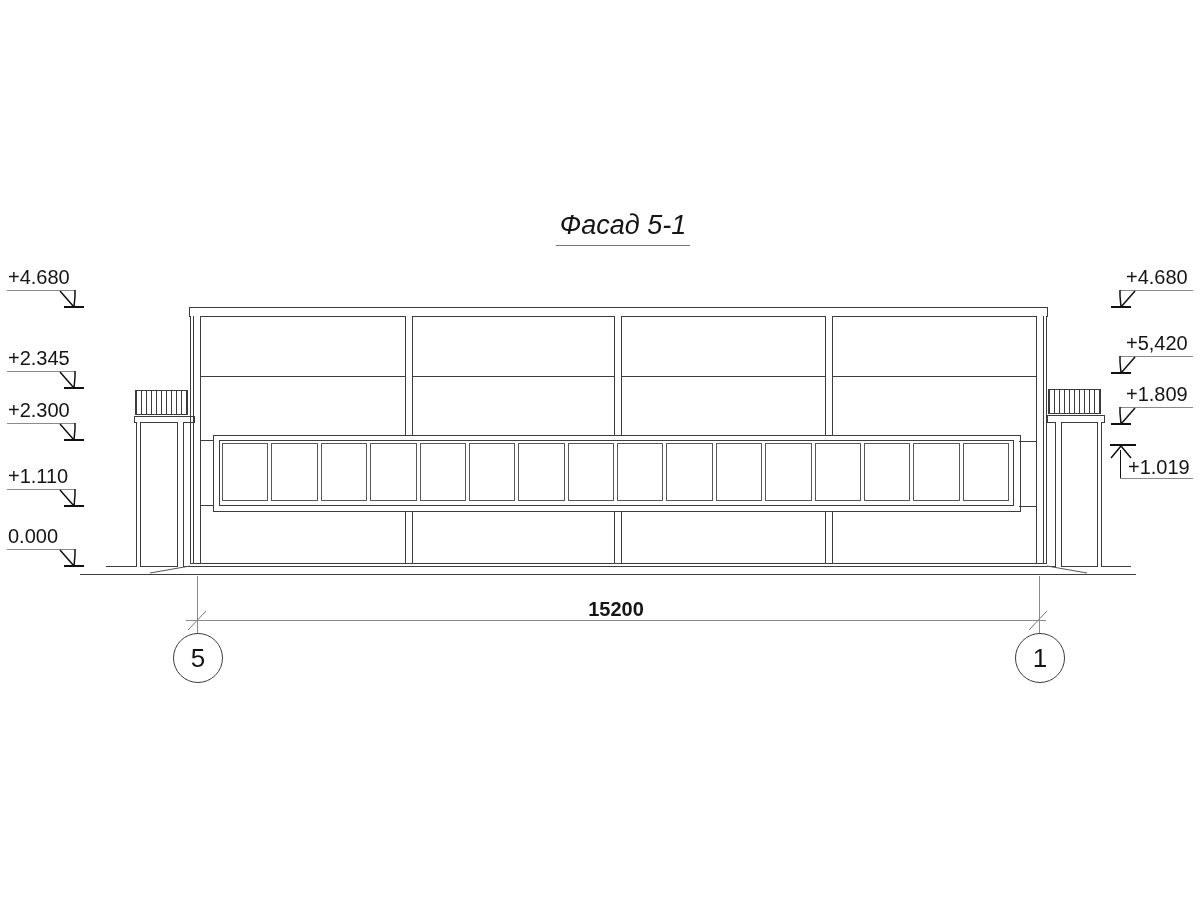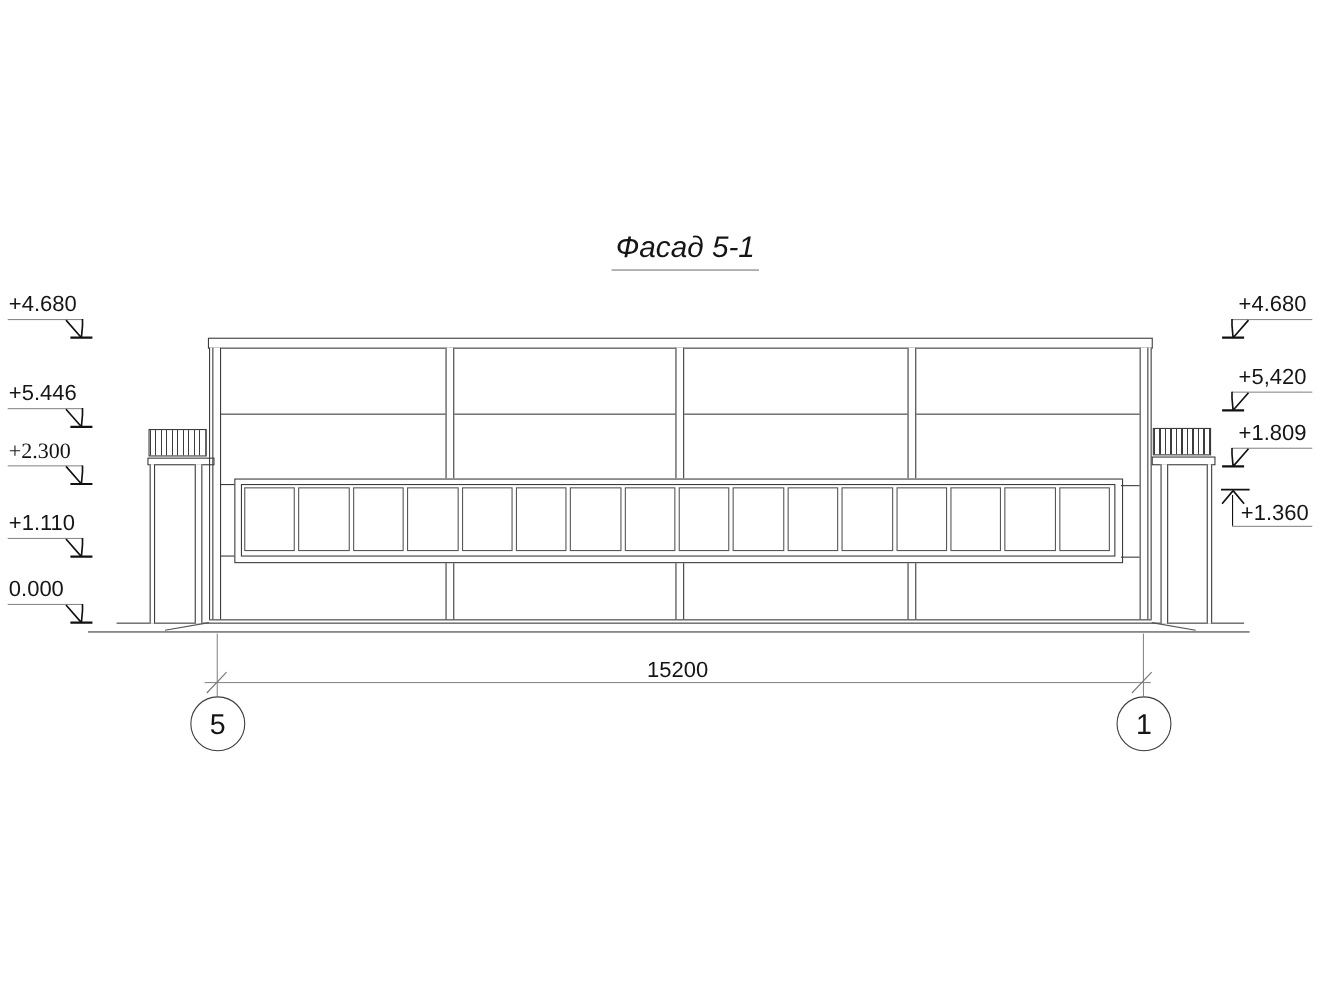--- a/index.html
+++ b/index.html
@@ -21,21 +21,21 @@
   .lr{position:absolute;border-left:1px solid var(--line);border-right:1px solid var(--line);background:#fff;}
   .hatch{background:repeating-linear-gradient(90deg,var(--line) 0,var(--line) 1px,transparent 1px,transparent 5px);}
   .title{
     position:absolute;left:556px;top:210px;width:134px;text-align:center;
     font-size:27px;font-style:italic;padding-bottom:4px;border-bottom:1px solid #777;
     white-space:nowrap;
   }
   .elev-text{position:absolute;font-size:20px;white-space:nowrap;color:var(--text);}
   .elev-underline{position:absolute;height:1px;background:var(--ann);}
   .mark-svg{position:absolute;overflow:visible;}
-  .dim-text{position:absolute;left:566px;top:598px;width:100px;text-align:center;font-size:20px;}
+  .dim-text{position:absolute;left:566px;top:598px;width:100px;text-align:center;font-size:20px;font-weight:bold;}
   .axis-circle{
     position:absolute;width:48px;height:48px;border:1px solid var(--line);border-radius:50%;
     text-align:center;line-height:48px;font-size:26px;background:#fff;
   }
   .pane-row{position:absolute;left:222px;top:443px;width:787px;height:58px;display:flex;gap:3px;}
   .pane{flex:1;border:1px solid #585858;background:#fff;}
   svg{display:block;}
 </style>
 </head>
 <body>
@@ -118,29 +118,29 @@
 
   <div id="marks-layer">
       <div class="elev-text" style="left:8px;top:266px;">+4.680</div>
       <div class="elev-underline" style="left:7px;top:290px;width:68px;"></div>
       <div class="mark-svg" style="left:50px;top:290px;">
         <svg width="36" height="20" xmlns="http://www.w3.org/2000/svg">
           <path d="M25 0 L25 6 L24 17 M10 1 L24 17" fill="none" stroke="#111" stroke-width="1.5"></path>
           <path d="M14 17 L34 17" stroke="#111" stroke-width="2"></path>
         </svg>
       </div>
-      <div class="elev-text" style="left:8px;top:347px;">+5.446</div>
+      <div class="elev-text" style="left:8px;top:347px;">+2.345</div>
       <div class="elev-underline" style="left:7px;top:371px;width:68px;"></div>
       <div class="mark-svg" style="left:50px;top:371px;">
         <svg width="36" height="20" xmlns="http://www.w3.org/2000/svg">
           <path d="M25 0 L25 6 L24 17 M10 1 L24 17" fill="none" stroke="#111" stroke-width="1.5"></path>
           <path d="M14 17 L34 17" stroke="#111" stroke-width="2"></path>
         </svg>
       </div>
-      <div class="elev-text" style="left:8px;top:399px;font-family:Liberation Serif, serif;">+2.300</div>
+      <div class="elev-text" style="left:8px;top:399px;">+2.300</div>
       <div class="elev-underline" style="left:7px;top:423px;width:68px;"></div>
       <div class="mark-svg" style="left:50px;top:423px;">
         <svg width="36" height="20" xmlns="http://www.w3.org/2000/svg">
           <path d="M25 0 L25 6 L24 17 M10 1 L24 17" fill="none" stroke="#111" stroke-width="1.5"></path>
           <path d="M14 17 L34 17" stroke="#111" stroke-width="2"></path>
         </svg>
       </div>
       <div class="elev-text" style="left:8px;top:465px;">+1.110</div>
       <div class="elev-underline" style="left:7px;top:489px;width:68px;"></div>
       <div class="mark-svg" style="left:50px;top:489px;">
@@ -182,15 +182,15 @@
         </svg>
       </div>
       <div class="mark-svg" style="left:1108px;top:444px;">
         <svg width="32" height="16" xmlns="http://www.w3.org/2000/svg">
           <path d="M13 2 L3 14 M13 2 L23 14" fill="none" stroke="#111" stroke-width="1.5"></path>
           <path d="M2 1 L28 1" stroke="#111" stroke-width="2"></path>
         </svg>
       </div>
       <div class="vline" style="left:1120px;top:450px;height:28px;background:#111;"></div>
       <div class="elev-underline" style="left:1120px;top:478px;width:73px;"></div>
-      <div class="elev-text" style="left:1128px;top:456px;">+1.360</div>
+      <div class="elev-text" style="left:1128px;top:456px;">+1.019</div>
     </div>
 </div>
 
 </body></html>

